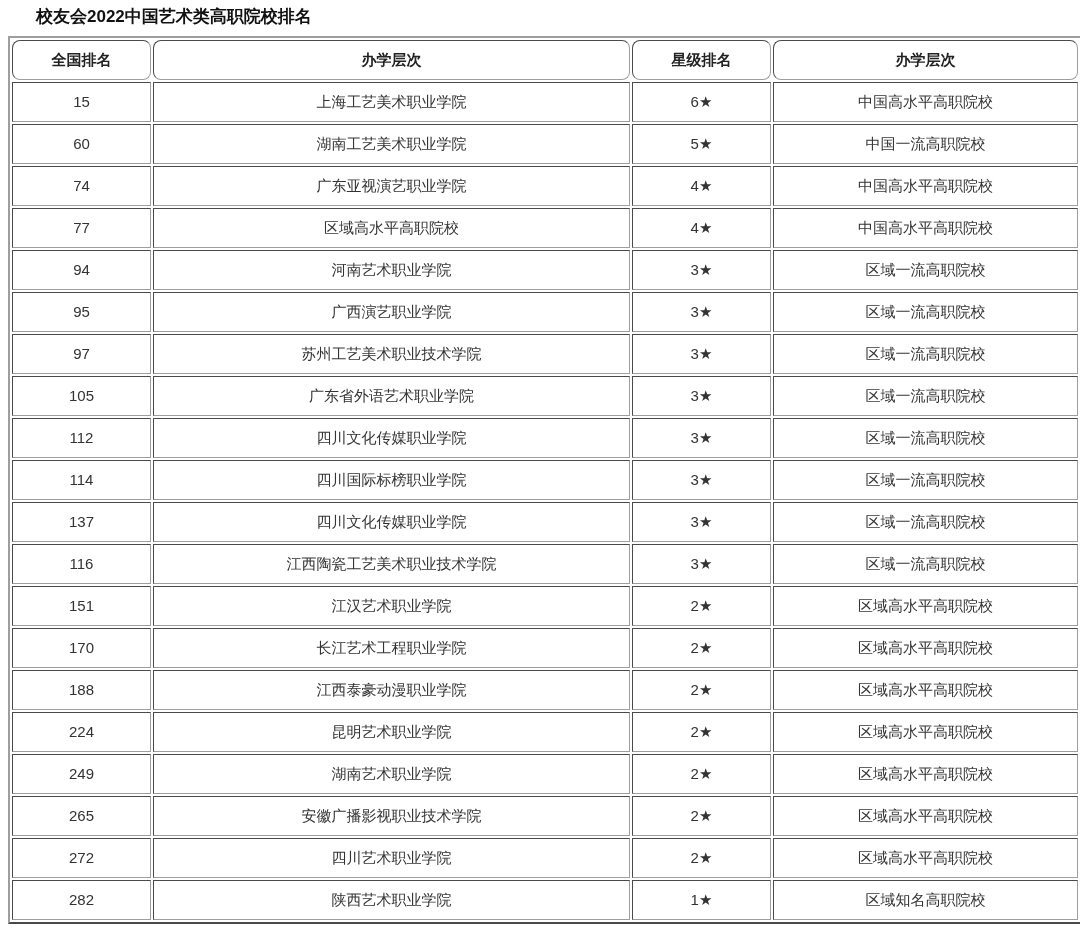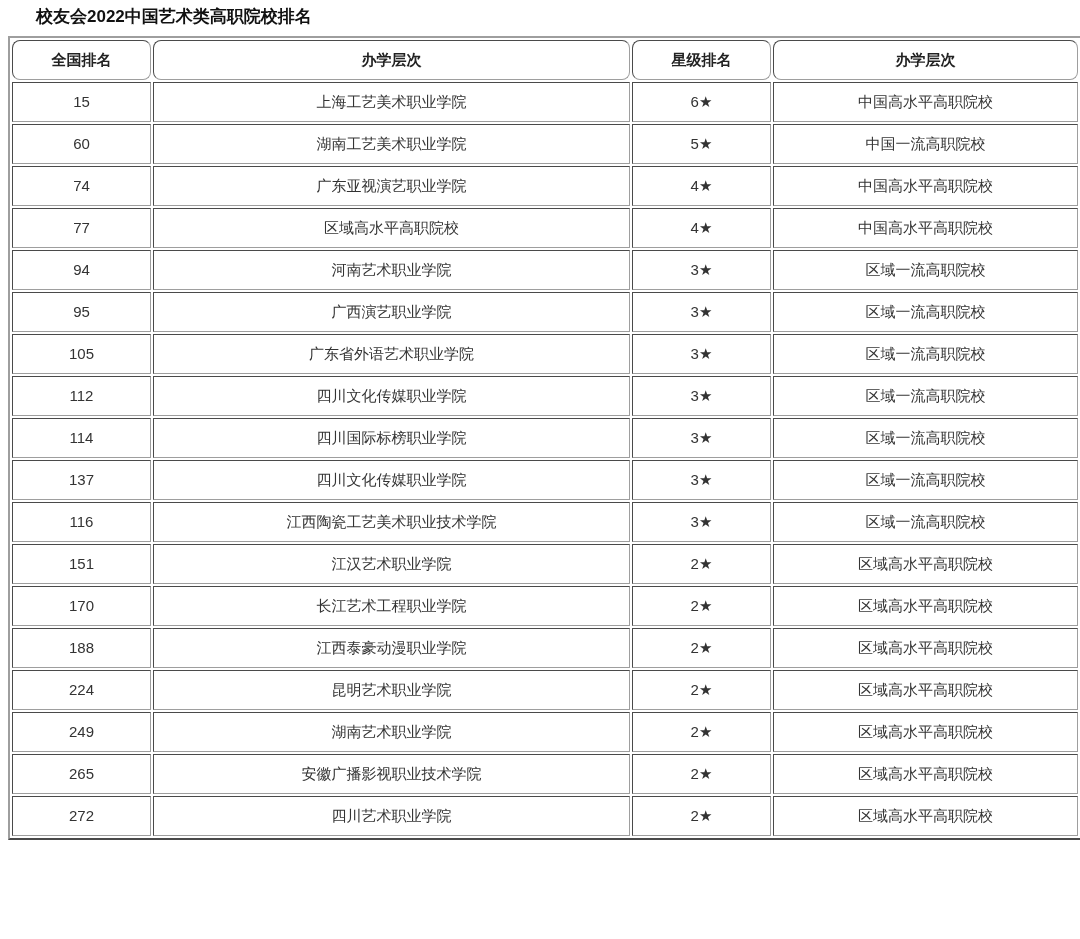--- a/index.html
+++ b/index.html
@@ -104,20 +104,26 @@
           <td>3★</td>
           <td>区域一流高职院校</td>
         </tr>
         <tr>
           <td>95</td>
           <td>广西演艺职业学院</td>
           <td>3★</td>
           <td>区域一流高职院校</td>
         </tr>
         <tr>
+          <td>97</td>
+          <td>苏州工艺美术职业技术学院</td>
+          <td>3★</td>
+          <td>区域一流高职院校</td>
+        </tr>
+        <tr>
           <td>105</td>
           <td>广东省外语艺术职业学院</td>
           <td>3★</td>
           <td>区域一流高职院校</td>
         </tr>
         <tr>
           <td>112</td>
           <td>四川文化传媒职业学院</td>
           <td>3★</td>
           <td>区域一流高职院校</td>
@@ -174,16 +180,22 @@
           <td>265</td>
           <td>安徽广播影视职业技术学院</td>
           <td>2★</td>
           <td>区域高水平高职院校</td>
         </tr>
         <tr>
           <td>272</td>
           <td>四川艺术职业学院</td>
           <td>2★</td>
           <td>区域高水平高职院校</td>
+        </tr>
+        <tr>
+          <td>282</td>
+          <td>陕西艺术职业学院</td>
+          <td>1★</td>
+          <td>区域知名高职院校</td>
         </tr>
       </tbody>
   </table>
 </div>
 
 </body></html>

